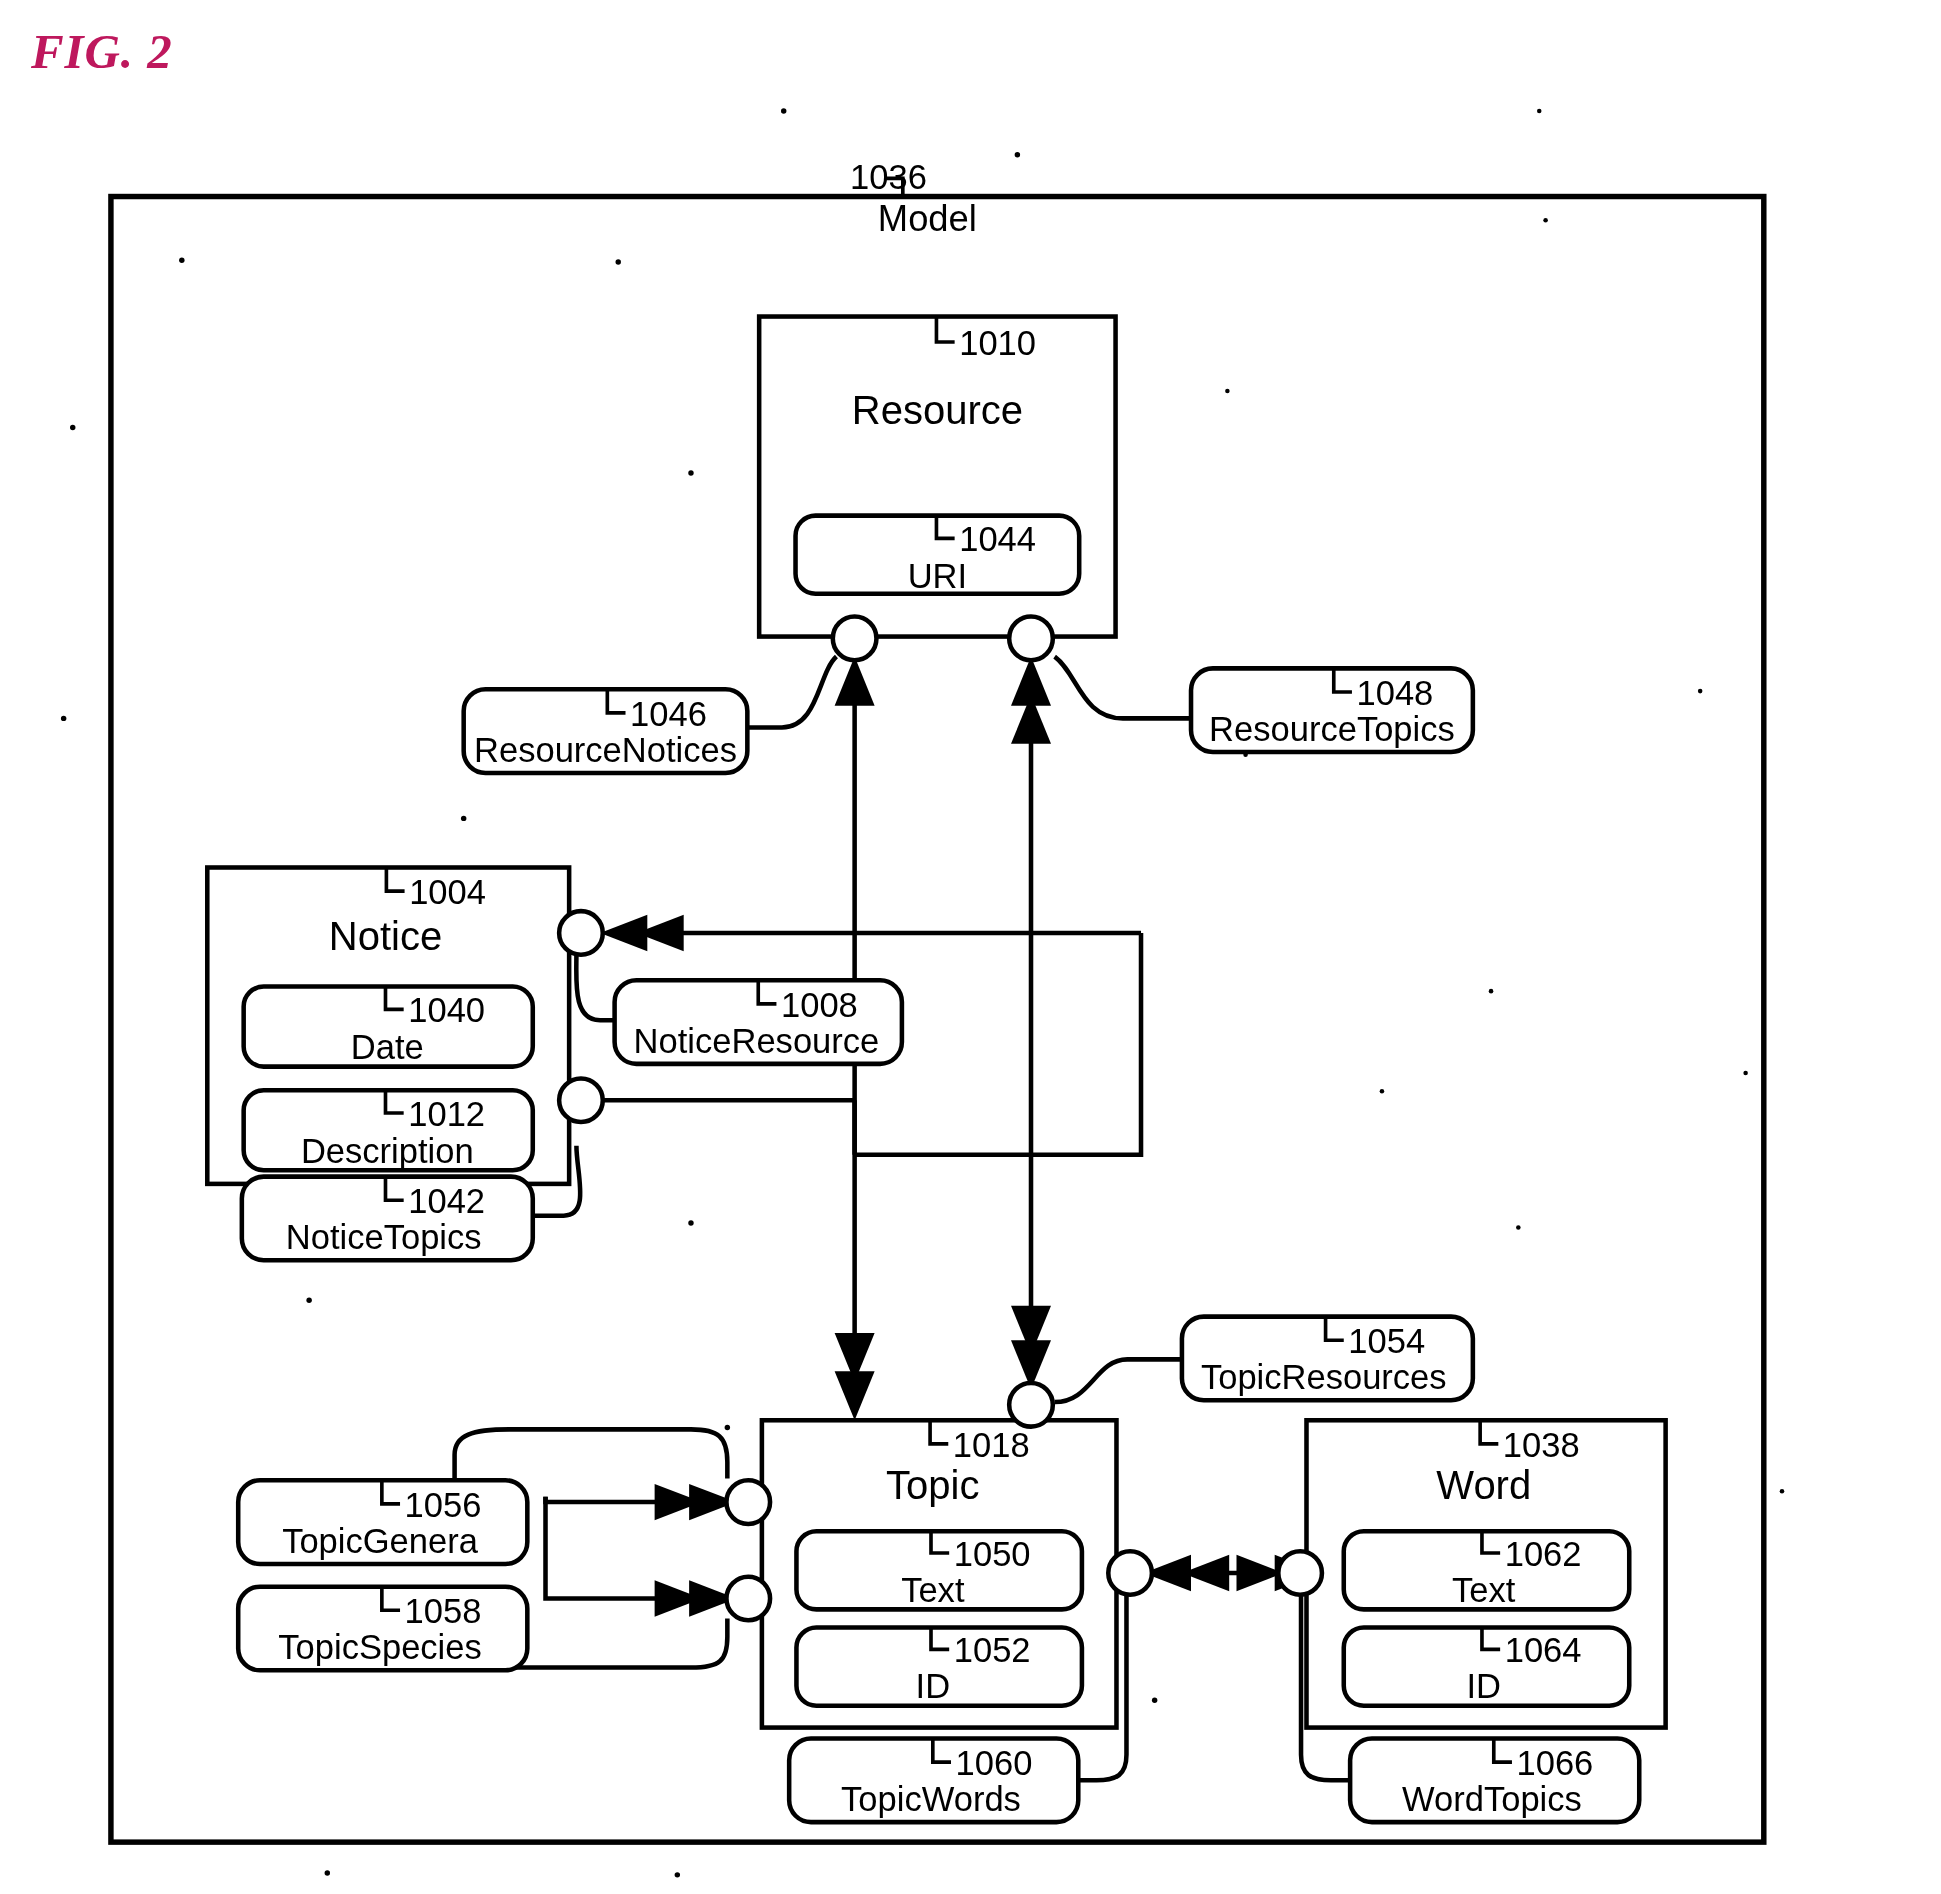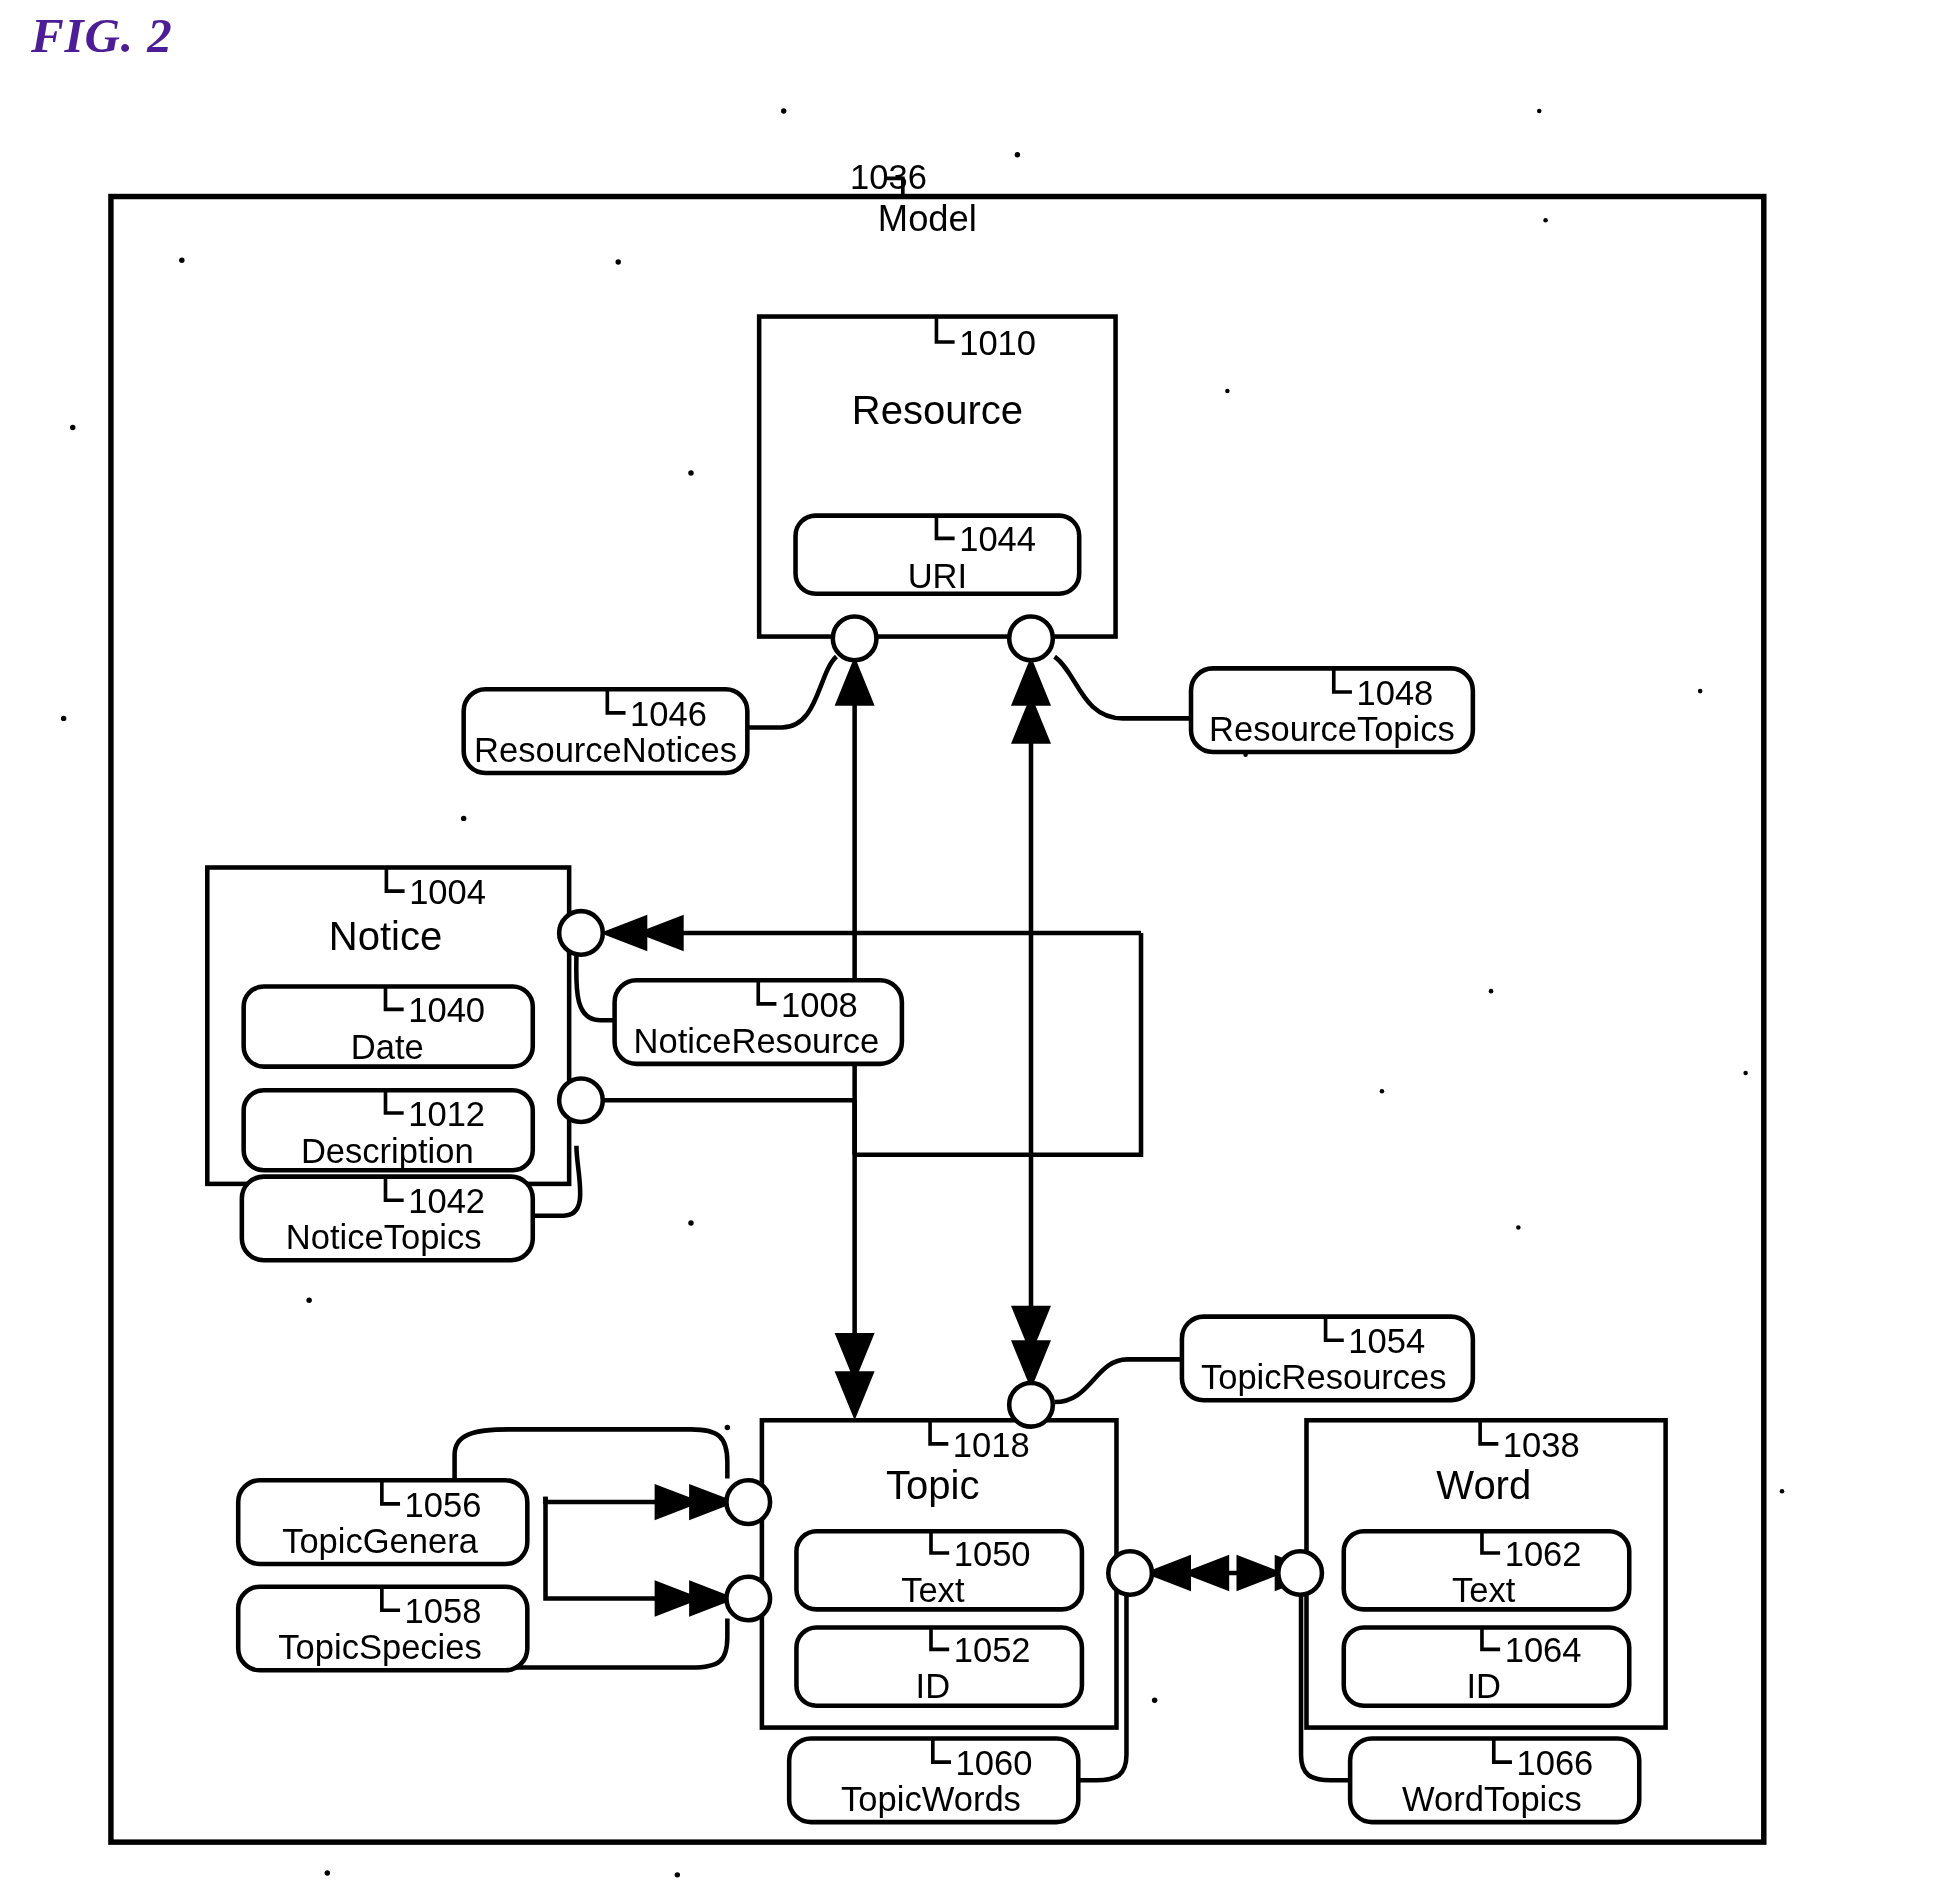--- a/index.html
+++ b/index.html
@@ -17,27 +17,27 @@
   }
   #fig-root {
     position: absolute;
     left: 0; top: 0;
     width: 1942px;
     height: 1895px;
   }
   .fig-label {
     position: absolute;
     left: 31px;
-    top: 7px;
+    top: 23px;
     font-family: "Liberation Serif", serif;
     font-style: italic;
     font-weight: bold;
     font-size: 49px;
     letter-spacing: 0.9px;
-    color: #4c1d95;
+    color: #be185d;
     white-space: nowrap;
   }
   svg.diagram {
     position: absolute;
     left: 0;
     top: 0;
     width: 1942px;
     height: 1895px;
   }
   

